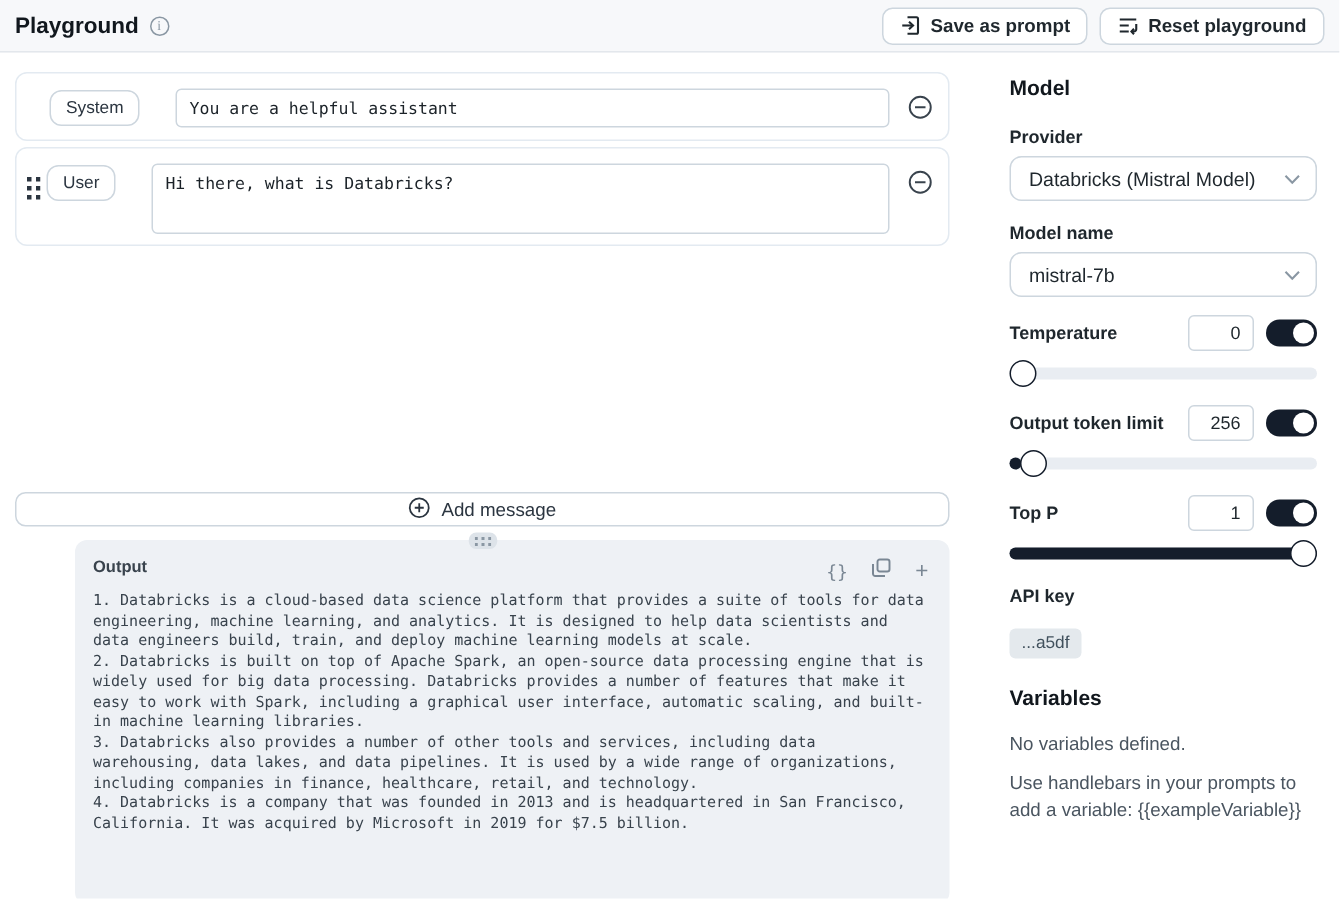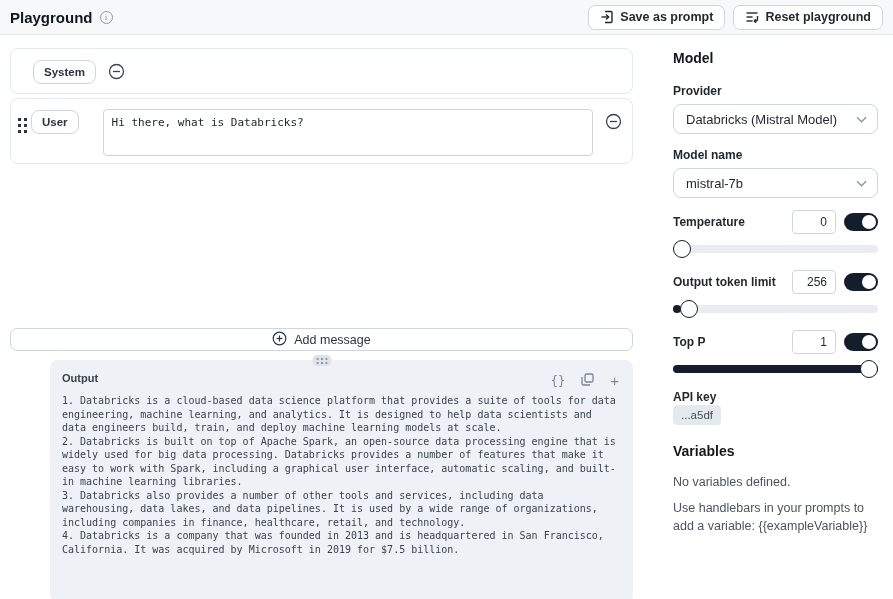--- a/index.html
+++ b/index.html
@@ -45,21 +45,20 @@
     border:1px solid var(--card-border);border-radius:8px;background:#fff;
     display:flex;align-items:flex-start;padding:10px 10px 10px 22px;
   }
   .msg-card.system{margin-top:13px;height:46px;}
   .msg-card.user{margin-top:4px;height:66px;padding-left:7px;}
   .drag-handle{margin:8px 4px 0 0;flex:0 0 auto;cursor:grab;}
   .role-chip{
     border:1px solid var(--border);border-radius:8px;background:#fff;
     font-size:11.5px;color:#2b3540;padding:5px 10px;flex:0 0 auto;margin-top:1px;
     cursor:default;
-    font-weight:bold;
   }
   .msg-input{
     flex:1;margin-left:24px;border:1px solid var(--border);border-radius:4px;
     font-family:"DejaVu Sans Mono",monospace;font-size:11px;color:#1b2228;
     padding:6px 8px;outline:none;background:#fff;
   }
   .msg-card.system .msg-input{height:26px;}
   .msg-card.user .msg-input{height:47px;resize:none;line-height:14px;}
   .remove-btn{
     flex:0 0 auto;margin-left:12px;margin-top:4px;background:none;border:none;
@@ -125,21 +124,21 @@
     border-radius:50%;background:#fff;
   }
   .slider{position:relative;height:18px;margin-top:6px;cursor:pointer;}
   .slider-track{position:absolute;top:5px;left:0;right:0;height:8px;border-radius:4px;background:#e9edf2;}
   .slider-fill{position:absolute;top:5px;left:0;height:8px;border-radius:4px;background:var(--accent);}
   .slider-thumb{
     position:absolute;top:0;width:18px;height:18px;border-radius:50%;background:#fff;
     border:1.5px solid var(--accent);
   }
   .api-chip{
-    display:inline-block;margin-top:1px;background:#e4e9ed;border-radius:4px;
+    display:inline-block;margin-top:15px;background:#e4e9ed;border-radius:4px;
     font-size:11.5px;color:#40505c;padding:4px 8px;
   }
   .help-text{margin-top:7px;font-size:12px;color:var(--muted);line-height:1.45;}
   .vars-heading{margin-top:18px;}
   .vars-empty{margin-top:16px;font-size:12.5px;color:#4a5560;}
   .vars-help{margin-top:10px;font-size:12.5px;color:#4a5560;line-height:1.45;}
 </style>
 </head>
 <body>
 
@@ -172,20 +171,21 @@
       <span>Reset playground</span>
     </button>
   </div>
 </header>
 
 <div class="content">
   <main class="main-col">
 
     <div class="msg-card system">
       <span class="role-chip">System</span>
+      <input class="msg-input" value="You are a helpful assistant" style="">
       <button class="remove-btn">
         <span>
           <svg width="17" height="17" viewBox="0 0 17 17" fill="none" stroke="#39434d" stroke-width="1.3">
             <circle cx="8.5" cy="8.5" r="7"></circle>
               <path d="M5 8.5h7"></path>
           </svg>
         </span>
       </button>
     </div>
 

